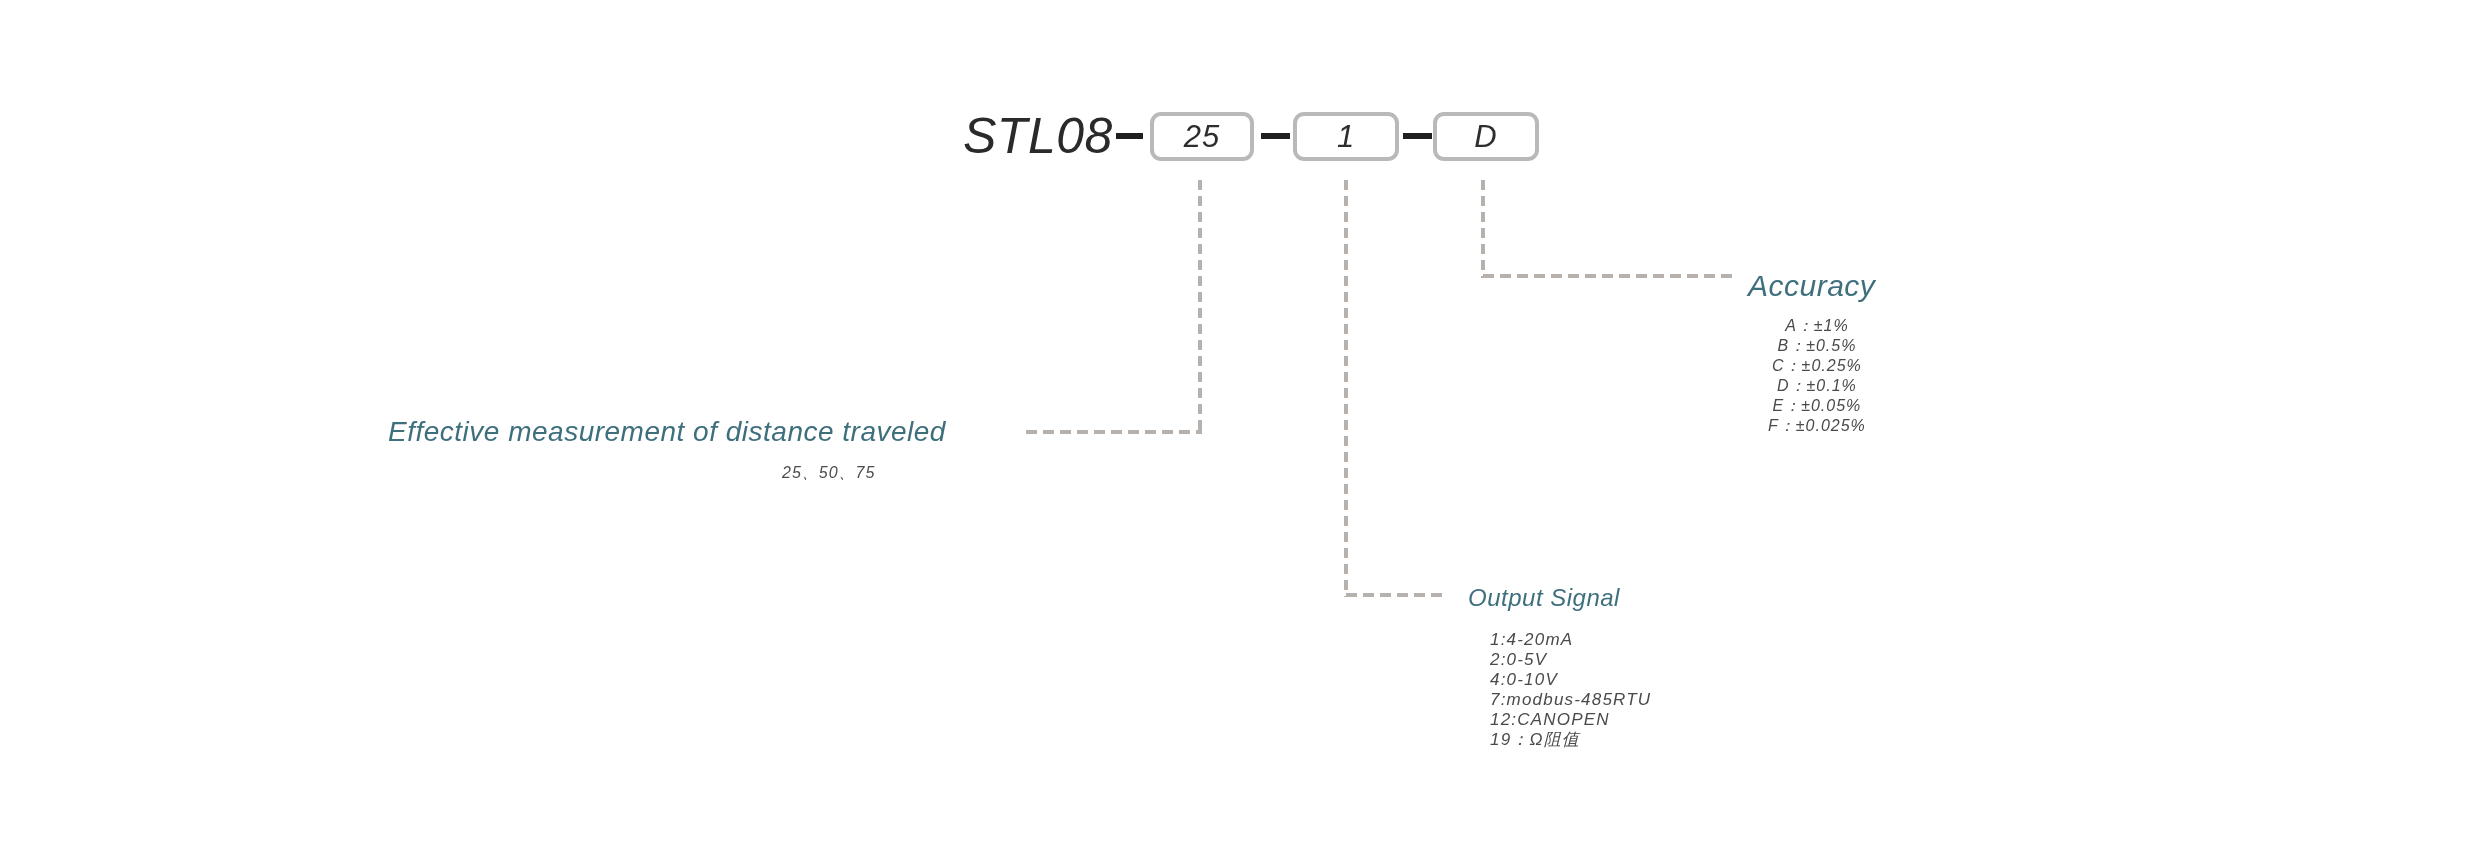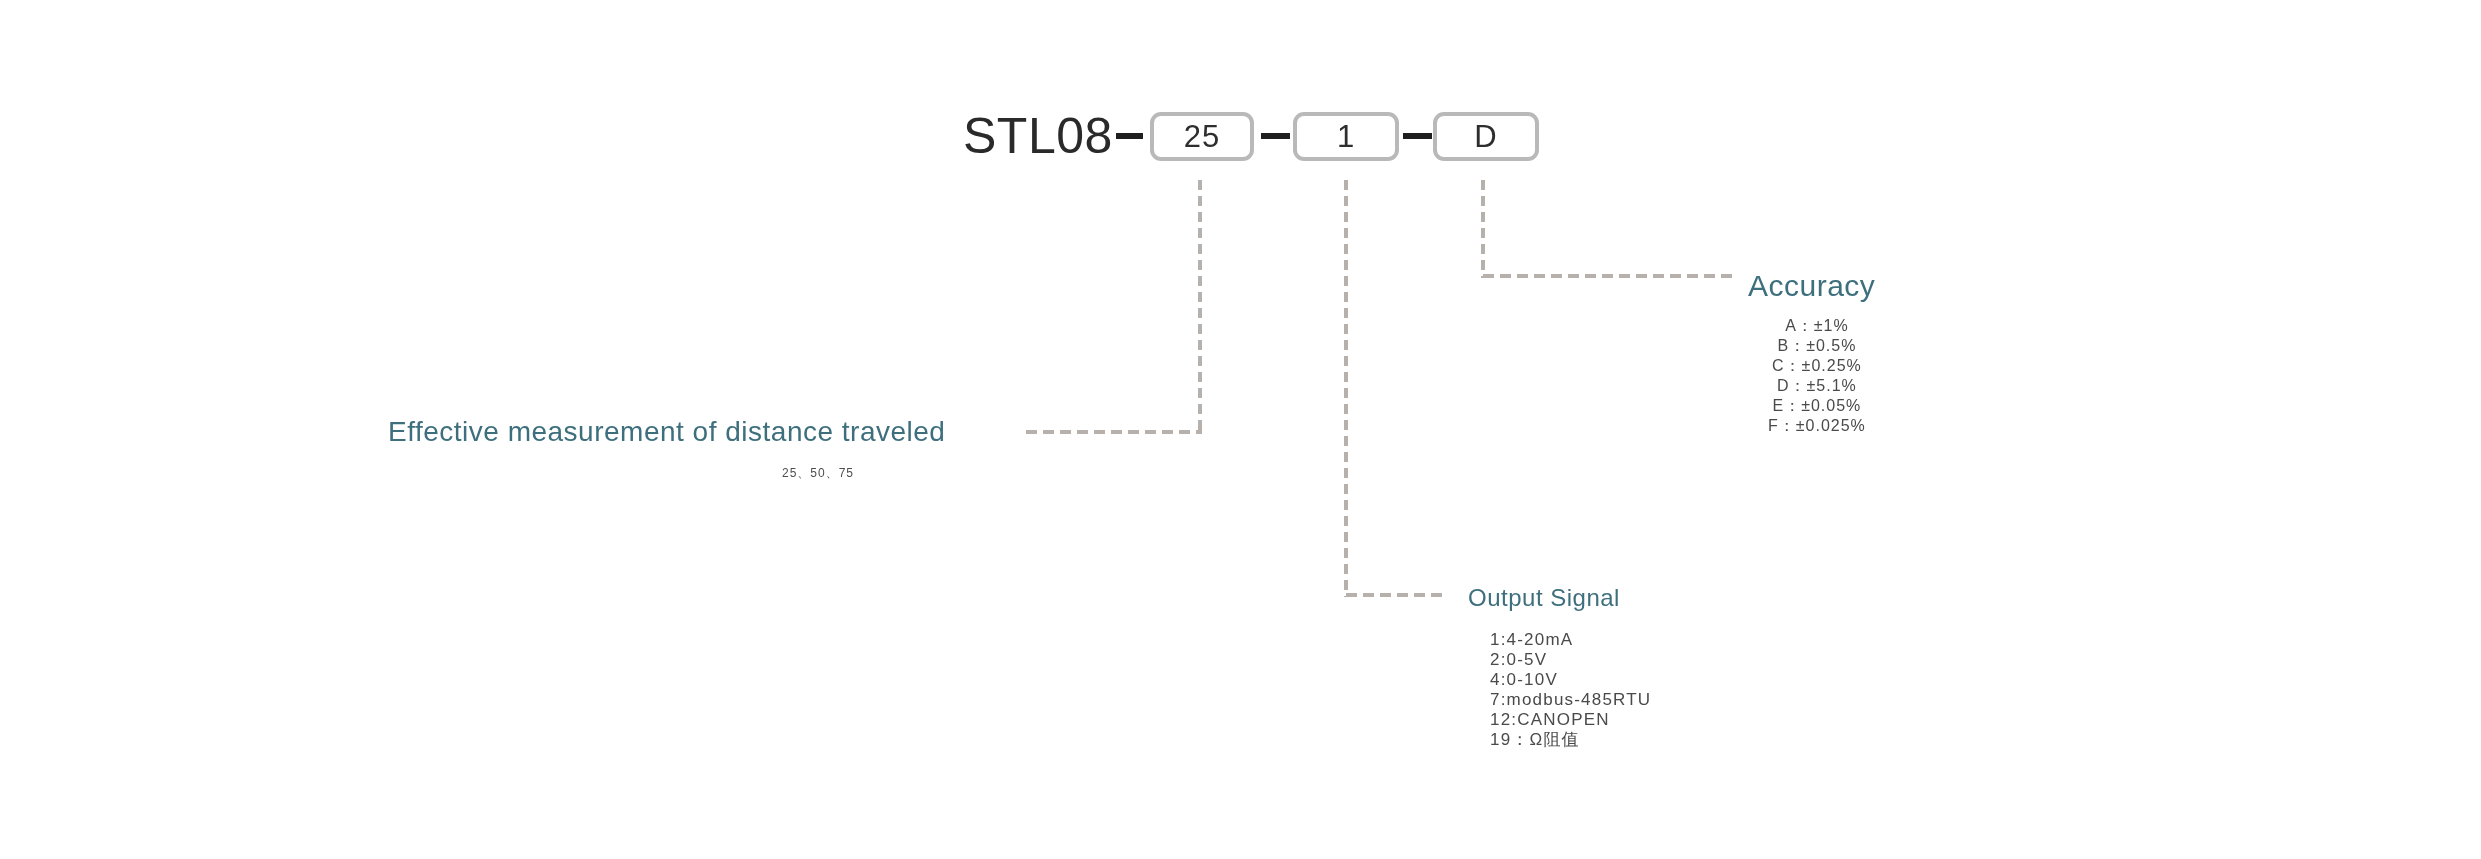--- a/index.html
+++ b/index.html
@@ -1,15 +1,15 @@
 <!DOCTYPE html>
 <html><head>
 <meta charset="utf-8">
 <style>
-  * { margin: 0; padding: 0; box-sizing: border-box; }
+  * { margin: 0; padding: 0; box-sizing: border-box; font-style: italic; }
   html, body { background: #ffffff; }
   .canvas {
     position: relative;
     width: 2481px;
     height: 859px;
     background: #ffffff;
     font-family: "Liberation Sans", "DejaVu Sans", sans-serif;
     overflow: hidden;
   }
 
@@ -75,21 +75,21 @@
     position: absolute;
     left: 388px; top: 416px;
     font-size: 28px;
     line-height: 32px;
     letter-spacing: 0.5px;
     color: #3e6f7d;
   }
   .travel-values {
     position: absolute;
     left: 782px; top: 462px;
-    font-size: 12px;
+    font-size: 16px;
     line-height: 22px;
     letter-spacing: 1px;
     color: #4d4d4d;
   }
 
   
   .os-title {
     position: absolute;
     left: 1468px; top: 581px;
     font-size: 24px;
@@ -165,18 +165,18 @@
     <div class="li">7:modbus-485RTU</div>
     <div class="li">12:CANOPEN</div>
     <div class="li">19：Ω阻值</div>
   </div>
 
   <div class="acc-title">Accuracy</div>
   <div class="acc-list">
     <div class="li">A：±1%</div>
     <div class="li">B：±0.5%</div>
     <div class="li">C：±0.25%</div>
-    <div class="li">D：±5.1%</div>
+    <div class="li">D：±0.1%</div>
     <div class="li">E：±0.05%</div>
     <div class="li">F：±0.025%</div>
   </div>
 
 </div>
 
 </body></html>

